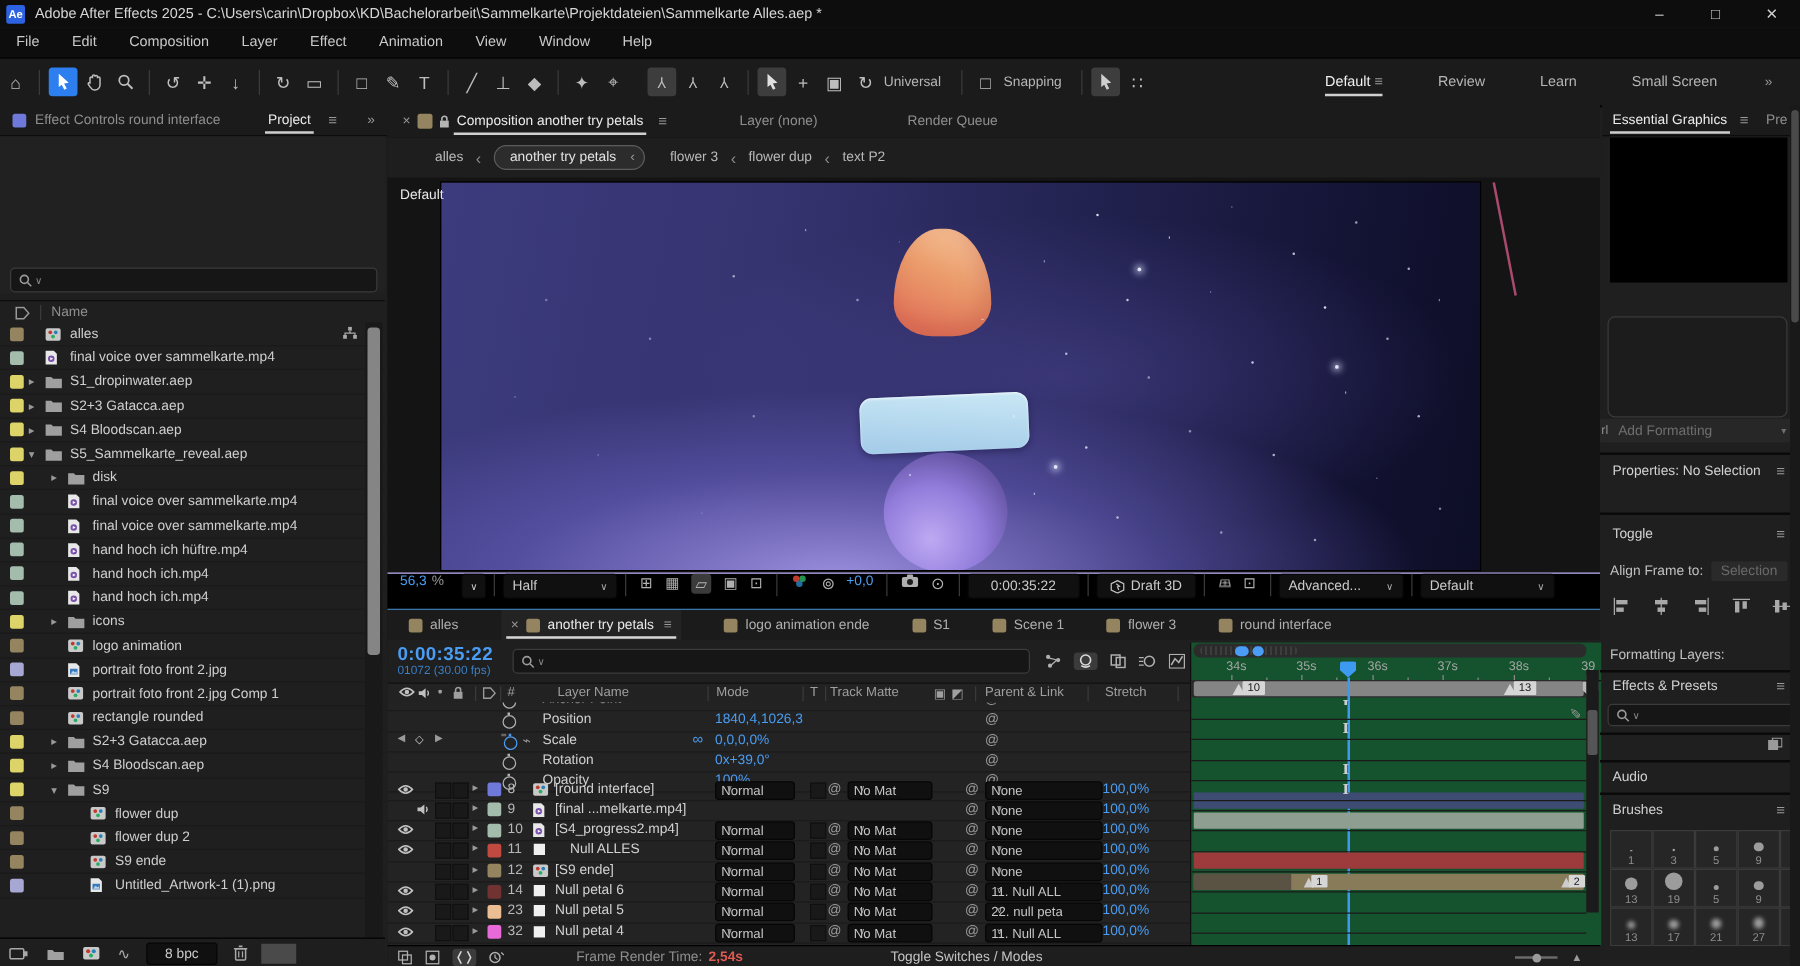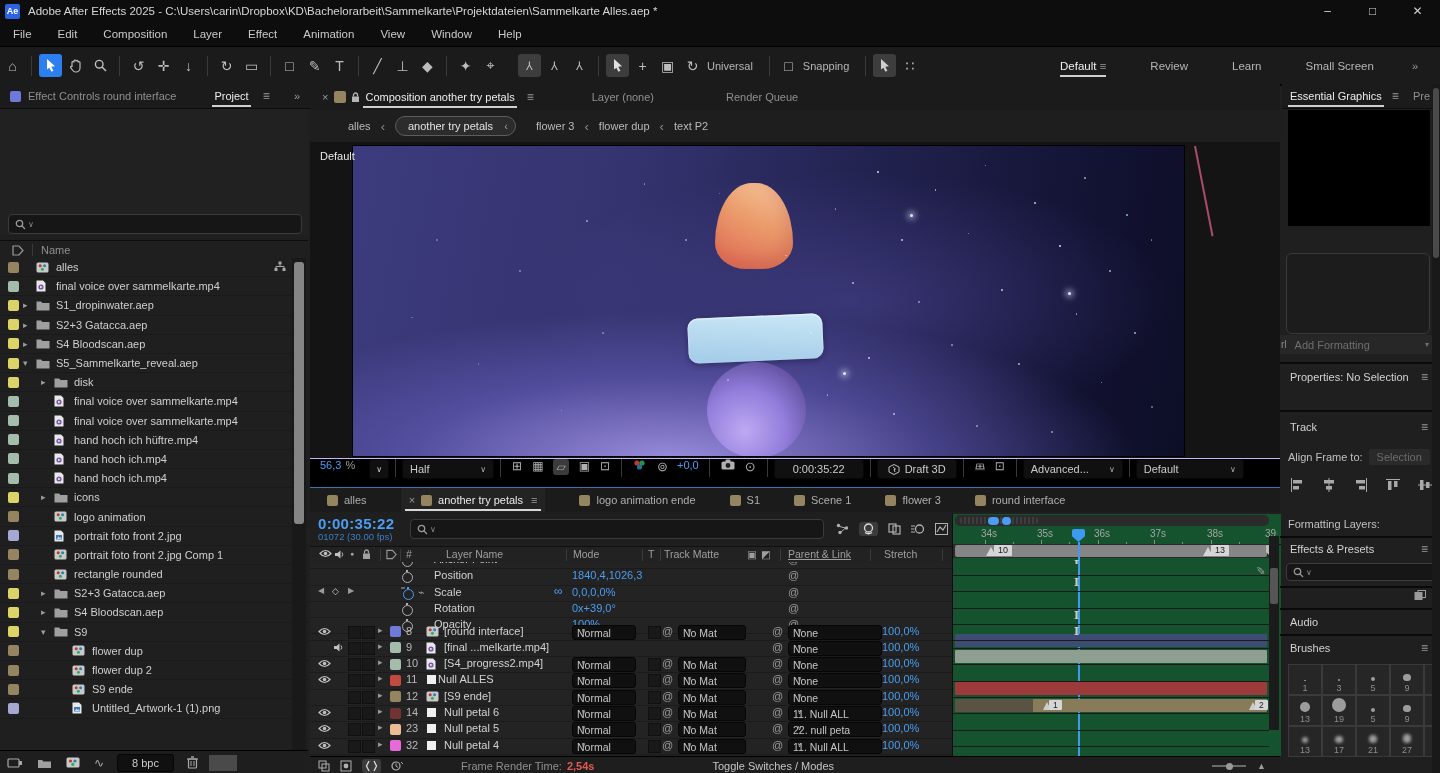--- a/index.html
+++ b/index.html
@@ -807,21 +807,21 @@
               <path d="M1 1 L7 1 L11 5.5 L7 10 L1 10 Z" fill="none" stroke="#9a9a9a" stroke-width="1.2"></path>
             </svg>
           </div>
           <div class="hcell" style="left: 96px;">#</div>
           <div class="hcell" style="left: 136px;">Layer Name</div>
           <div class="hcell" style="left: 263px;">Mode</div>
           <div class="hcell" style="left: 338px;">T</div>
           <div class="hcell" style="left: 354px;">Track Matte</div>
           <div class="hcell" style="left: 437px;">▣</div>
           <div class="hcell" style="left: 451px;">◩</div>
-          <div class="hcell" style="left: 478px; text-decoration: underline;">Parent &amp; Link</div>
+          <div class="hcell" style="left: 478px;">Parent &amp; Link</div>
           <div class="hcell" style="left: 574px;">Stretch</div>
           <div style="position: absolute; left: 70px; top: 2px; width: 1px; height: 12px; background: rgb(58, 58, 58);"></div>
           <div style="position: absolute; left: 90px; top: 2px; width: 1px; height: 12px; background: rgb(58, 58, 58);"></div>
           <div style="position: absolute; left: 256px; top: 2px; width: 1px; height: 12px; background: rgb(58, 58, 58);"></div>
           <div style="position: absolute; left: 332px; top: 2px; width: 1px; height: 12px; background: rgb(58, 58, 58);"></div>
           <div style="position: absolute; left: 350px; top: 2px; width: 1px; height: 12px; background: rgb(58, 58, 58);"></div>
           <div style="position: absolute; left: 470px; top: 2px; width: 1px; height: 12px; background: rgb(58, 58, 58);"></div>
           <div style="position: absolute; left: 560px; top: 2px; width: 1px; height: 12px; background: rgb(58, 58, 58);"></div>
           <div style="position: absolute; left: 632px; top: 2px; width: 1px; height: 12px; background: rgb(58, 58, 58);"></div>
         </div>
@@ -983,21 +983,21 @@
             <div class="avbox" style="left: 38px;"></div>
             <div class="avbox" style="left: 52px;"></div>
             <div class="cell" style="left: 68px; color: rgb(154, 154, 154); font-size: 9px;">▸</div>
             <div class="chip cell" style="left: 80px; top: 2.5px; background: rgb(192, 74, 64);"></div>
             <div class="cell" style="left: 96px; color: rgb(184, 184, 184);">11</div>
             <div style="display: flex; position: absolute; left: 116px; top: 2px;">
               <svg width="11" height="11" viewBox="0 0 11 11">
                 <rect x="1" y="1" width="9" height="9" fill="#f0f0f0"></rect>
               </svg>
             </div>
-            <div class="cell" style="left: 128px; color: rgb(210, 210, 210); text-align: center;">Null ALLES</div>
+            <div class="cell" style="left: 146px; color: rgb(210, 210, 210); text-align: center;">Null ALLES</div>
             <div class="ddp" style="left: 262px; width: 54px; justify-content: space-between;">
               <span>Normal</span>
               <span class="chev">∨</span>
             </div>
             <div class="avbox" style="left: 338px;"></div>
             <div class="cell" style="left: 352px; color: rgb(154, 154, 154);">@</div>
             <div class="ddp" style="left: 368px; width: 58px; justify-content: space-between;">
               <span>No Mat</span>
               <span class="chev">∨</span>
             </div>
@@ -1274,21 +1274,21 @@
       <span style="color:#6f6f6f;margin-left:8px;">Add Formatting</span>
       <span style="margin-left:auto;margin-right:3px;color:#6f6f6f;font-size:8px;">▾</span>
     </div>
     <div class="rp-div" style="top:278px;"></div>
     <div class="rp-h" style="position:absolute;top:286px;left:8px;right:4px;">
       <span>Properties: No Selection</span>
       <span class="ham" style="margin-left:auto;">≡</span>
     </div>
     <div class="rp-div" style="top:326px;"></div>
     <div class="rp-h" style="position:absolute;top:336px;left:8px;right:4px;">
-      <span>Track</span>
+      <span>Toggle</span>
       <span class="ham" style="margin-left:auto;">≡</span>
     </div>
     <div class="abs flex" style="left:6px;top:365px;width:144px;">
       <span style="color:#c0c0c0;">Align Frame to:</span>
       <span style="margin-left:6px;background:#2a2a2a;color:#6a6a6a;padding:2px 8px;border-radius:2px;text-align:right;">Selection</span>
     </div>
     <div id="align-icons" class="abs flex" style="left:8px;top:394px;width:142px;justify-content:space-between;">
         <div class="alico"><svg width="14" height="14" viewBox="0 0 14 14">
             <line x1="1.5" y1="0" x2="1.5" y2="14" stroke="#a8a8a8"></line>
             <rect x="3" y="2" width="9" height="3.5" fill="#a8a8a8"></rect>

